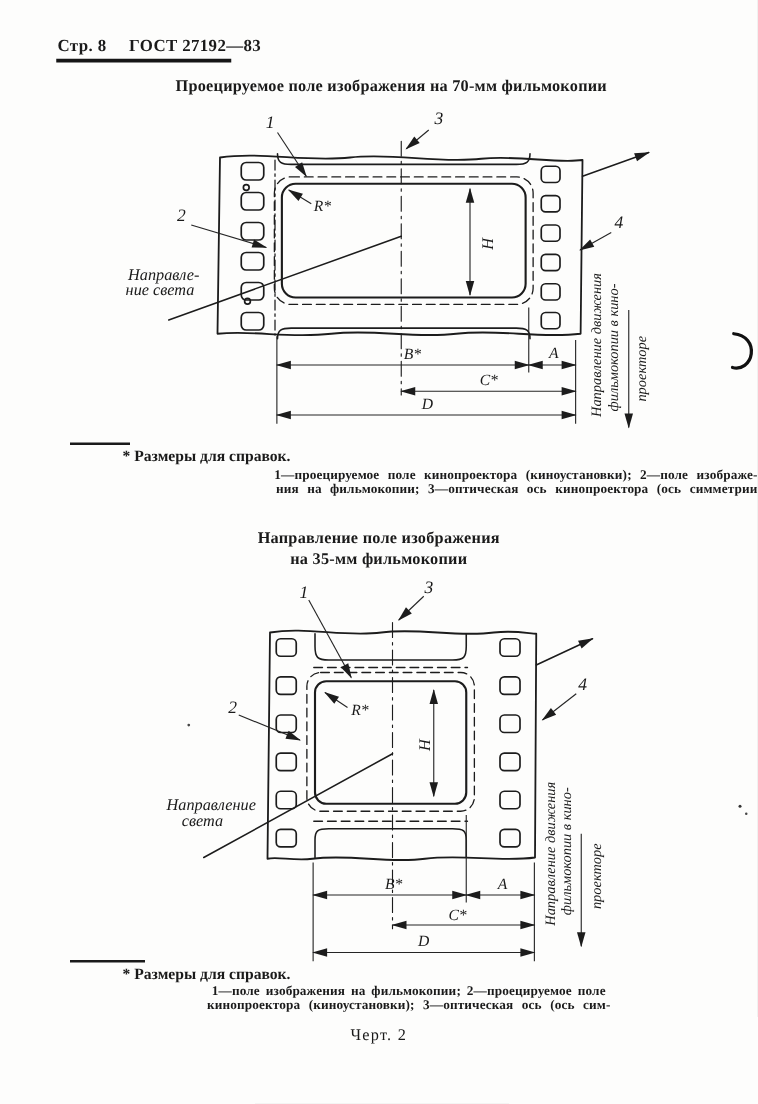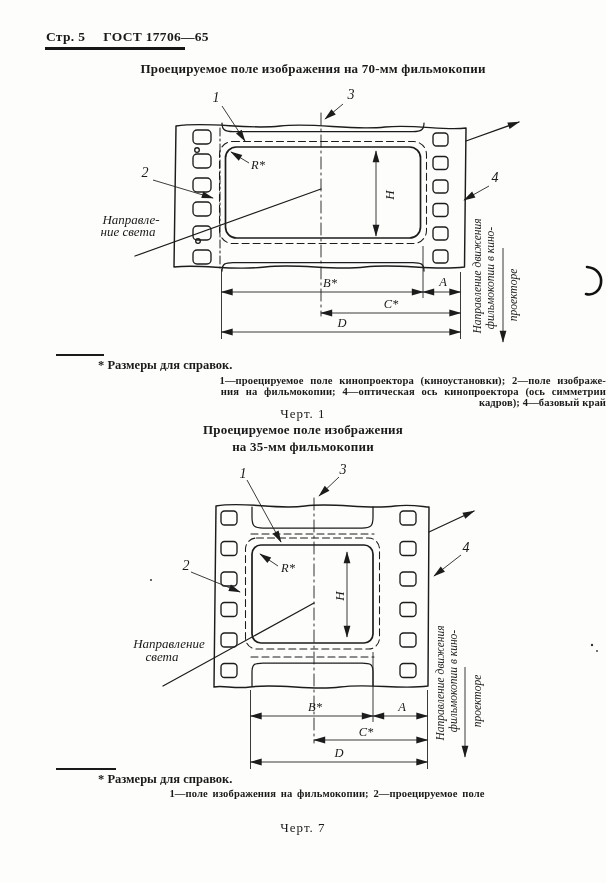--- a/index.html
+++ b/index.html
@@ -191,38 +191,37 @@
 
     <g>
       <path class="blob" d="M587,267 C597,268 602,275 601,283 C600,291 593,296 586,294"></path>
       <circle cx="592" cy="645" r="1.2" fill="#333"></circle>
       <circle cx="597" cy="651" r="1" fill="#444"></circle>
       <circle cx="151" cy="580" r="1.1" fill="#444"></circle>
     </g>
   </svg>
 
   <div class="abs hdr" style="left:46px; top:29px;">
-    <span>Стр. 5</span><span class="gap"></span><span>ГОСТ 17706—65</span>
+    <span>Стр. 8</span><span class="gap"></span><span>ГОСТ 27192—83</span>
   </div>
   <div class="abs hdr-rule" style="left:45px; top:47px; width:140px;"></div>
 
   <div class="abs center title" style="top:61px;padding-left:20px;">Проецируемое поле изображения на 70-мм фильмокопии</div>
 
   <div class="abs fn-rule" style="left:56px; top:354px; width:48px;"></div>
   <div class="abs fn-star" style="left:70px; top:358px;">* Размеры для справок.</div>
   <div class="abs center legend" style="top:376px;text-align:right;">
     <div class="ws">1—проецируемое поле кинопроектора (киноустановки); 2—поле изображе-</div>
-    <div class="ws">ния на фильмокопии; 4—оптическая ось кинопроектора (ось симметрии</div>
-    <div>кадров); 4—базовый край</div>
+    <div class="ws">ния на фильмокопии; 3—оптическая ось кинопроектора (ось симметрии</div>
   </div>
-  <div class="abs center caption" style="top:406px;">Черт. 1</div>
-
-  <div class="abs center title" style="top:422px;">Проецируемое поле изображения</div>
+
+  <div class="abs center title" style="top:422px;">Направление поле изображения</div>
   <div class="abs center title" style="top:439px;">на 35-мм фильмокопии</div>
 
   <div class="abs fn-rule" style="left:56px; top:768px; width:60px;"></div>
   <div class="abs fn-star" style="left:70px; top:772px;">* Размеры для справок.</div>
   <div class="abs center legend" style="top:789px;margin-left:48px;">
     <div class="ws2">1—поле изображения на фильмокопии; 2—проецируемое поле</div>
+    <div class="ws">кинопроектора (киноустановки); 3—оптическая ось (ось сим-</div>
   </div>
-  <div class="abs center caption" style="top:820px;">Черт. 7</div>
+  <div class="abs center caption" style="top:820px;">Черт. 2</div>
 
 </div>
 
 </body></html>

